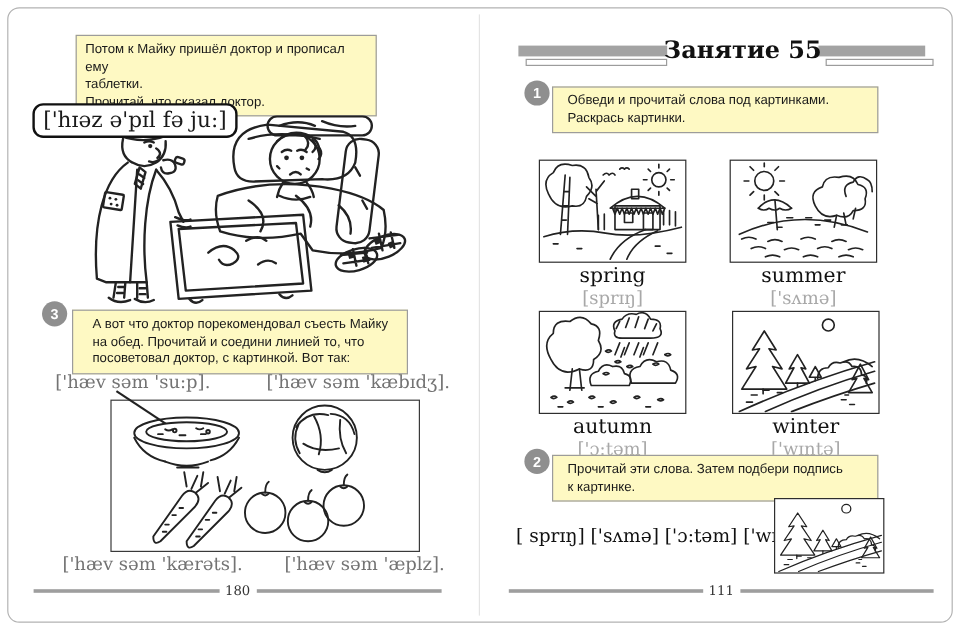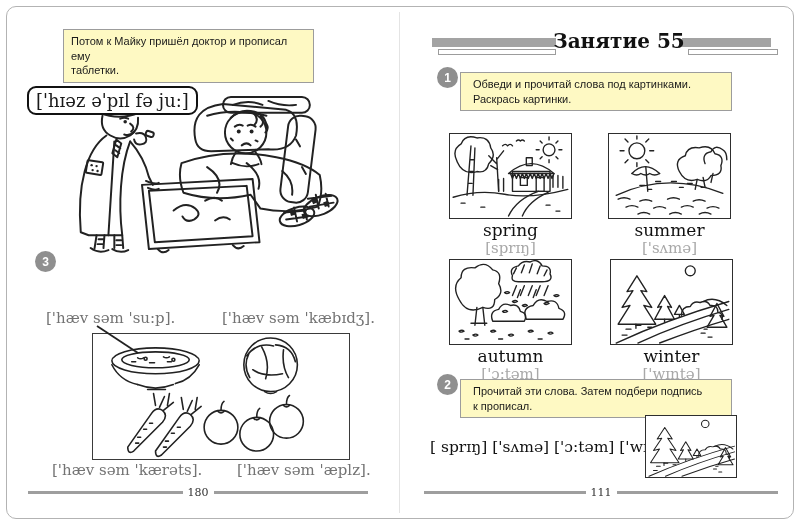--- a/index.html
+++ b/index.html
@@ -98,20 +98,21 @@
   </symbol>
 </svg>
 
 <div class="spread">
   <div class="frame"></div>
   <div class="divider"></div>
 
   <div class="instr-box" id="intro-box">
     <div>Потом к Майку пришёл доктор и прописал ему</div>
     <div>таблетки.</div>
+    <div>Прочитай, что сказал доктор.</div>
   </div>
 
   <div class="bubble">
     <span>['hɪəz ə'pɪl fə ju:]</span>
   </div>
 
   <svg class="scene-doctor" viewBox="0 0 330 160">
     <g class="ln">
       <rect x="168" y="1" width="88" height="16" rx="8"></rect>
       <path d="M178,9 q16,-6 30,0 M214,5 q14,6 28,4"></path>
@@ -158,20 +159,25 @@
       <ellipse cx="267" cy="111" rx="18" ry="9" transform="rotate(-22 267 111)"></ellipse>
       <path d="M230,118 l22,-2 M232,125 l22,-3 M240,113 l3,14 M250,112 l3,13 M254,104 l24,-3 M256,112 l24,-4 M262,100 l3,14 M272,99 l3,13"></path>
       <rect class="fill" x="236" y="116" width="5" height="5" transform="rotate(-16 238 118)"></rect>
       <rect class="fill" x="248" y="119" width="5" height="5" transform="rotate(-16 250 121)"></rect>
       <rect class="fill" x="258" y="104" width="5" height="5" transform="rotate(-22 260 106)"></rect>
       <rect class="fill" x="270" y="107" width="5" height="5" transform="rotate(-22 272 109)"></rect>
     </g>
   </svg>
 
   <div class="badge" id="badge3">3</div>
+  <div class="instr-box" id="task3-box">
+    <div>А вот что доктор порекомендовал съесть Майку</div>
+    <div>на обед. Прочитай и соедини линией то, что</div>
+    <div>посоветовал доктор, с картинкой. Вот так:</div>
+  </div>
 
   <div class="ipa" id="ipa-soup">['hæv səm 'su:p].</div>
   <div class="ipa" id="ipa-cabbage">['hæv səm 'kæbɪdʒ].</div>
 
   <svg class="connector" viewBox="0 0 46 32">
     <line x1="2" y1="2" x2="43" y2="29" stroke="#222" stroke-width="1.8"></line>
   </svg>
 
   <div class="food-box">
     <svg viewBox="0 0 256 126">
@@ -295,21 +301,21 @@
     <svg viewBox="0 0 120 85">
       <use href="#winter-sym"></use>
     </svg>
     <div class="word">winter</div>
     <div class="tr">['wɪntə]</div>
   </div>
 
   <div class="badge" id="badge2">2</div>
   <div class="instr-box" id="task2-box">
     <div>Прочитай эти слова. Затем подбери подпись</div>
-    <div>к прописал.</div>
+    <div>к картинке.</div>
   </div>
 
   <div class="word-row">[ sprɪŋ] ['sʌmə] ['ɔ:təm] ['wɪntə]</div>
 
   <div class="small-pic">
     <svg viewBox="0 0 120 85" preserveAspectRatio="none">
       <use href="#winter-sym"></use>
     </svg>
   </div>
 

